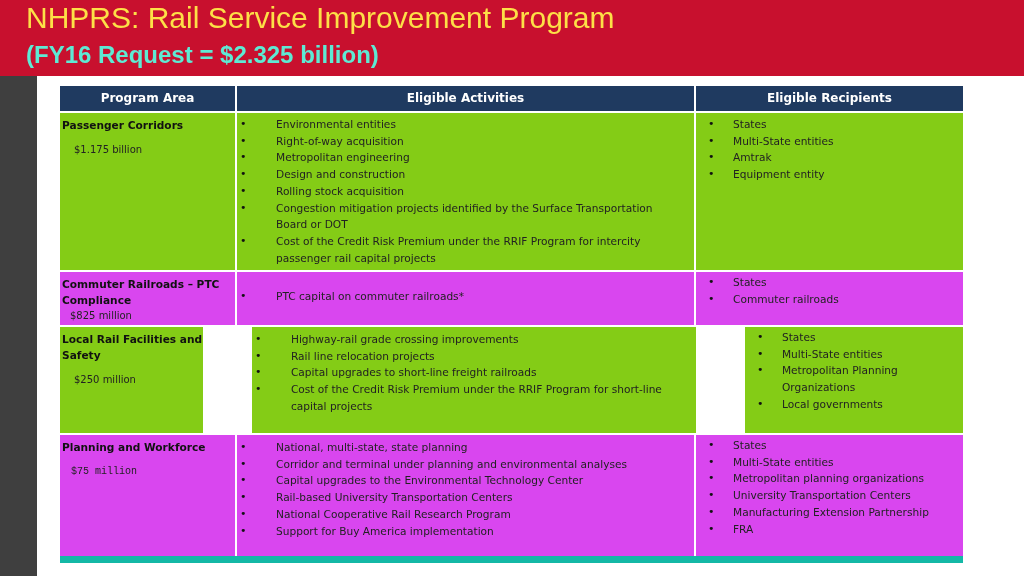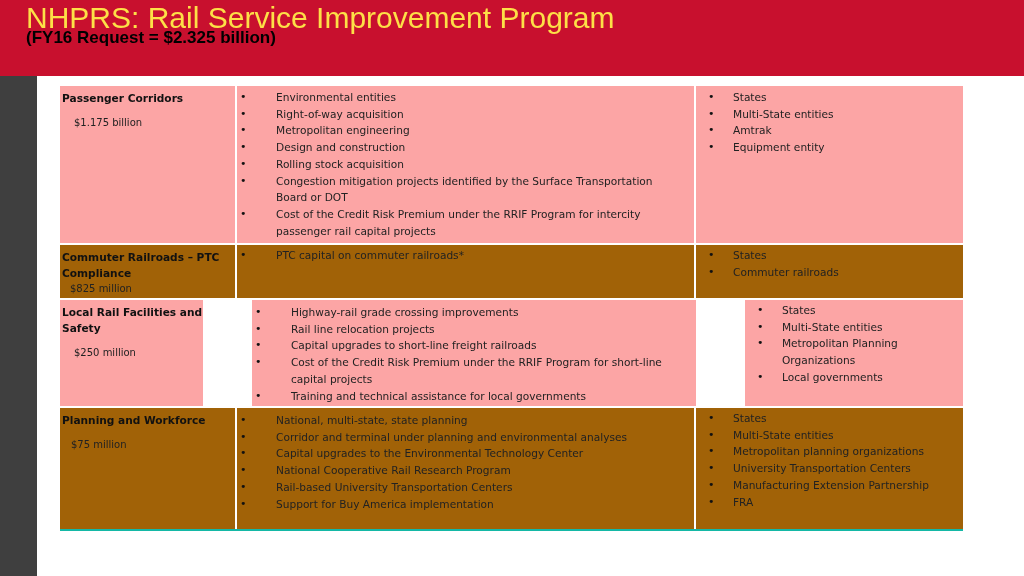--- a/index.html
+++ b/index.html
@@ -1,29 +1,29 @@
 <!DOCTYPE html>
 <html><head>
 <meta charset="utf-8">
 <style>
   html, body { margin:0; padding:0; }
   body { width:1024px; height:576px; position:relative; overflow:hidden; background:#ffffff; font-family:"Liberation Sans", sans-serif; }
   .banner { position:absolute; left:0; top:0; width:1024px; height:76px; background:#c8102e; }
   .title { position:absolute; left:26px; top:0px; color:#fde047; font-family:"Liberation Sans", sans-serif; font-weight:normal; font-size:30px; line-height:36px; white-space:nowrap; }
-  .subtitle { position:absolute; left:26px; top:24px; color:#000000; font-family:"Liberation Sans", sans-serif; font-weight:bold; font-size:17px; line-height:28px; white-space:nowrap; }
+  .subtitle { position:absolute; left:26px; top:41px; color:#5eead4; font-family:"Liberation Sans", sans-serif; font-weight:bold; font-size:24px; line-height:28px; white-space:nowrap; }
   .side-strip { position:absolute; left:0; top:76px; width:37px; height:500px; background:#3f3f3f; }
   .table { position:absolute; left:60px; top:86px; width:903px; }
   .row { display:flex; border-bottom:2px solid #ffffff; }
   .cell { box-sizing:border-box; font-family:"DejaVu Sans", sans-serif; font-size:10.6px; color:#222; }
   .c1 { width:177px; border-right:2px solid #fff; }
   .c2 { width:459px; border-right:2px solid #fff; }
   .c3 { width:267px; }
   .hdr .cell { background:#1f3a60; color:#fff; font-weight:bold; font-size:12px; text-align:center; height:25px; line-height:25px; }
-  .dark .cell { background:#fca5a5; }
-  .light .cell { background:#a16207; }
+  .dark .cell { background:#84cc16; }
+  .light .cell { background:#d946ef; }
   .area-name { font-weight:bold; color:#111; padding:4px 0 0 2px; line-height:16px; font-size:10.6px; }
   .area-amt { color:#222; line-height:16px; font-size:10px; }
   ul.bl { list-style:none; margin:0; padding:3px 0 0 0; }
   ul.bl li { position:relative; line-height:16.7px; }
   .c2 ul.bl li { padding-left:39px; }
   .c3 ul.bl li { padding-left:37px; }
   ul.bl li::before { content:"\2022"; position:absolute; top:0; font-size:11px; color:#111; }
   .c2 ul.bl li::before { left:3px; }
   .c3 ul.bl li::before { left:12px; }
   .c2 .txt { display:inline-block; width:405px; }
@@ -31,20 +31,25 @@
 </head>
 <body>
 
 <div class="banner">
   <div class="title">NHPRS: Rail Service Improvement Program</div>
   <div class="subtitle">(FY16 Request = $2.325 billion)</div>
 </div>
 <div class="side-strip"></div>
 
 <div class="table">
+  <div class="row hdr">
+    <div class="cell c1">Program Area</div>
+    <div class="cell c2">Eligible Activities</div>
+    <div class="cell c3">Eligible Recipients</div>
+  </div>
 
   <div class="row dark" style="height:157px;">
     <div class="cell c1">
       <div class="area-name">Passenger Corridors</div>
       <div class="area-amt" style="padding:9px 0 0 14px;">$1.175 billion</div>
     </div>
     <div class="cell c2">
       <ul class="bl">
         <li><span class="txt">Environmental entities</span></li>
         <li><span class="txt">Right-of-way acquisition</span></li>
@@ -64,21 +69,21 @@
       </ul>
     </div>
   </div>
 
   <div class="row light" style="height:53px;">
     <div class="cell c1">
       <div class="area-name">Commuter Railroads – PTC Compliance</div>
       <div class="area-amt" style="padding:0 0 0 10px;">$825 million</div>
     </div>
     <div class="cell c2">
-      <ul class="bl" style="padding-top:2px;">
+      <ul class="bl" style="padding-top:16px;">
         <li><span class="txt">PTC capital on commuter railroads*</span></li>
       </ul>
     </div>
     <div class="cell c3">
       <ul class="bl" style="padding-top:2px;">
         <li>States</li>
         <li>Commuter railroads</li>
       </ul>
     </div>
   </div>
@@ -87,45 +92,44 @@
     <div class="cell c1">
       <div class="area-name">Local Rail Facilities and Safety</div>
       <div class="area-amt" style="padding:9px 0 0 14px;">$250 million</div>
     </div>
     <div class="cell c2">
       <ul class="bl" style="padding-top:4px;">
         <li><span class="txt">Highway-rail grade crossing improvements</span></li>
         <li><span class="txt">Rail line relocation projects</span></li>
         <li><span class="txt">Capital upgrades to short-line freight railroads</span></li>
         <li><span class="txt">Cost of the Credit Risk Premium under the RRIF Program  for short-line capital projects</span></li>
-        <li><span class="txt">Training and technical assistance for local governments</span></li>
       </ul>
     </div>
     <div class="cell c3">
       <ul class="bl" style="padding-top:2px;">
         <li>States</li>
         <li>Multi-State entities</li>
         <li>Metropolitan Planning Organizations</li>
         <li>Local governments</li>
       </ul>
     </div>
   </div>
 
-  <div class="row light" style="height:121px; border-bottom:2px solid #14b8a6;">
+  <div class="row light" style="height:121px; border-bottom:7px solid #14b8a6;">
     <div class="cell c1">
       <div class="area-name">Planning and Workforce</div>
-      <div class="area-amt" style="padding:9px 0 0 11px;">$75  million</div>
+      <div class="area-amt" style="padding:9px 0 0 11px;font-family:Liberation Mono, monospace;">$75  million</div>
     </div>
     <div class="cell c2">
       <ul class="bl" style="padding-top:4px;">
         <li><span class="txt">National, multi-state, state planning</span></li>
         <li><span class="txt">Corridor and terminal under planning and environmental analyses</span></li>
         <li><span class="txt">Capital upgrades to the Environmental Technology Center</span></li>
+        <li><span class="txt">Rail-based University Transportation Centers</span></li>
         <li><span class="txt">National Cooperative Rail Research Program</span></li>
-        <li><span class="txt">Rail-based University Transportation Centers</span></li>
         <li><span class="txt">Support for Buy America implementation</span></li>
       </ul>
     </div>
     <div class="cell c3">
       <ul class="bl" style="padding-top:2px;">
         <li>States</li>
         <li>Multi-State entities</li>
         <li>Metropolitan planning organizations</li>
         <li>University Transportation Centers</li>
         <li>Manufacturing Extension Partnership</li>

